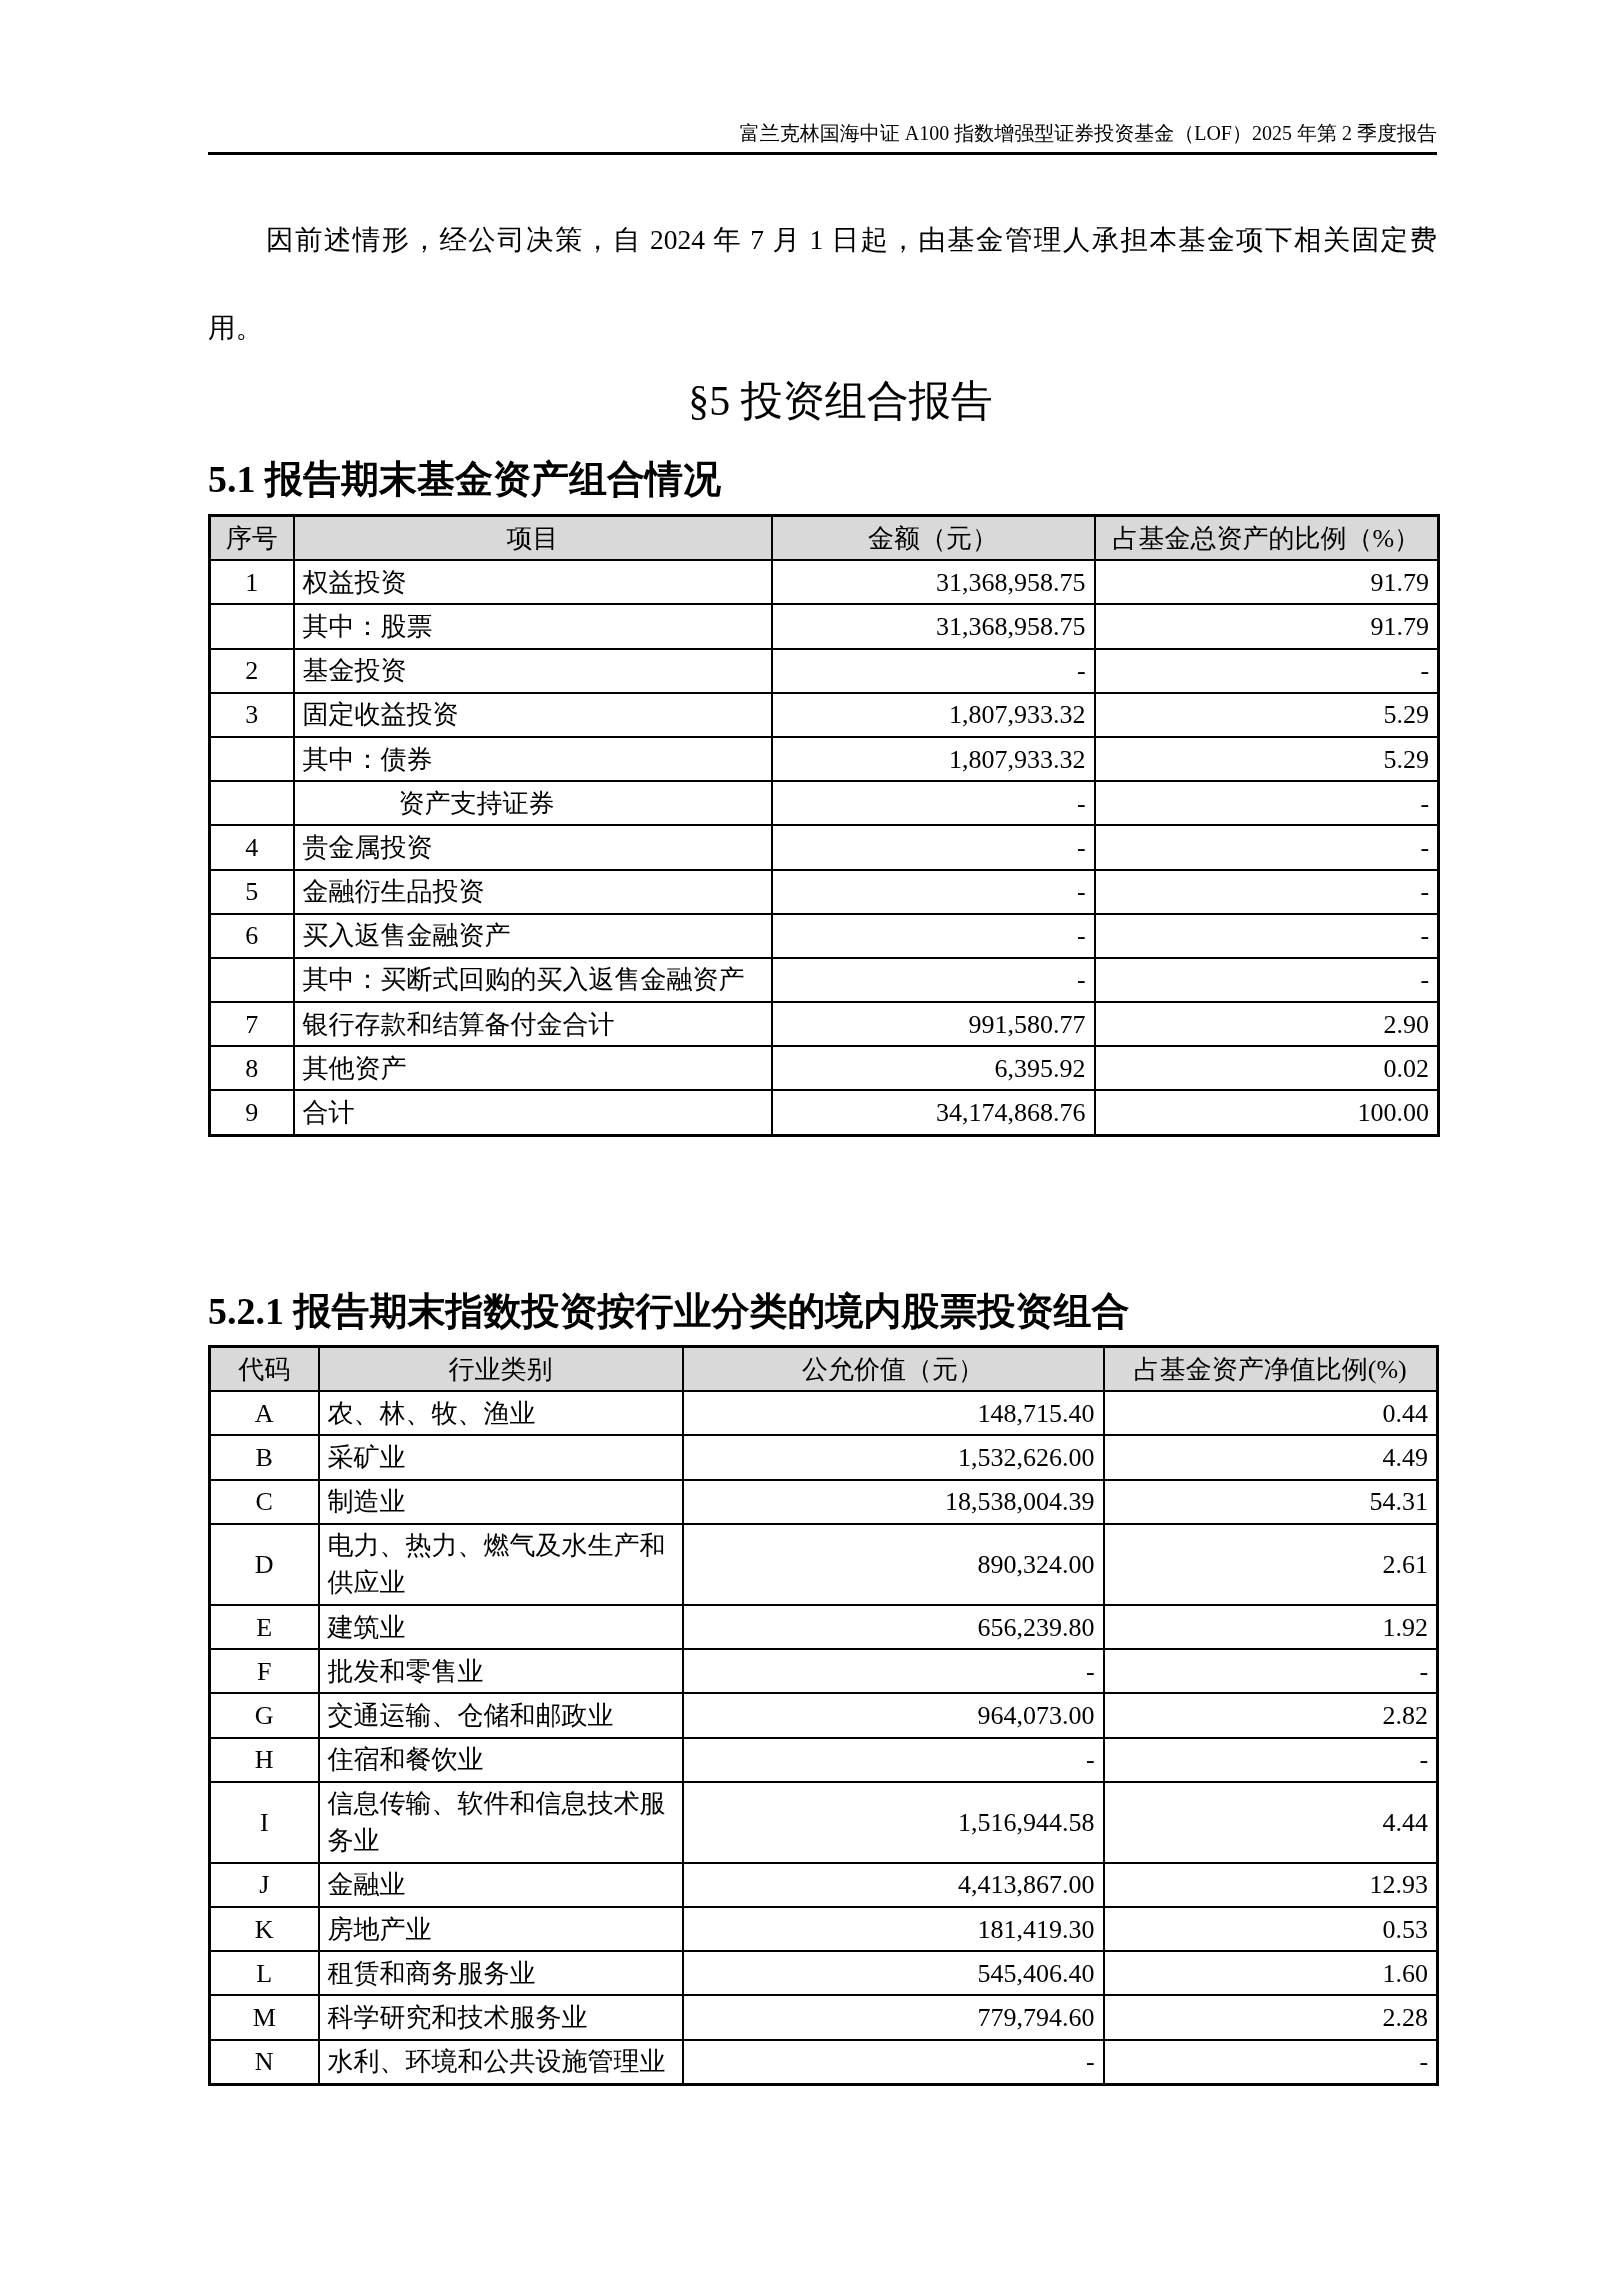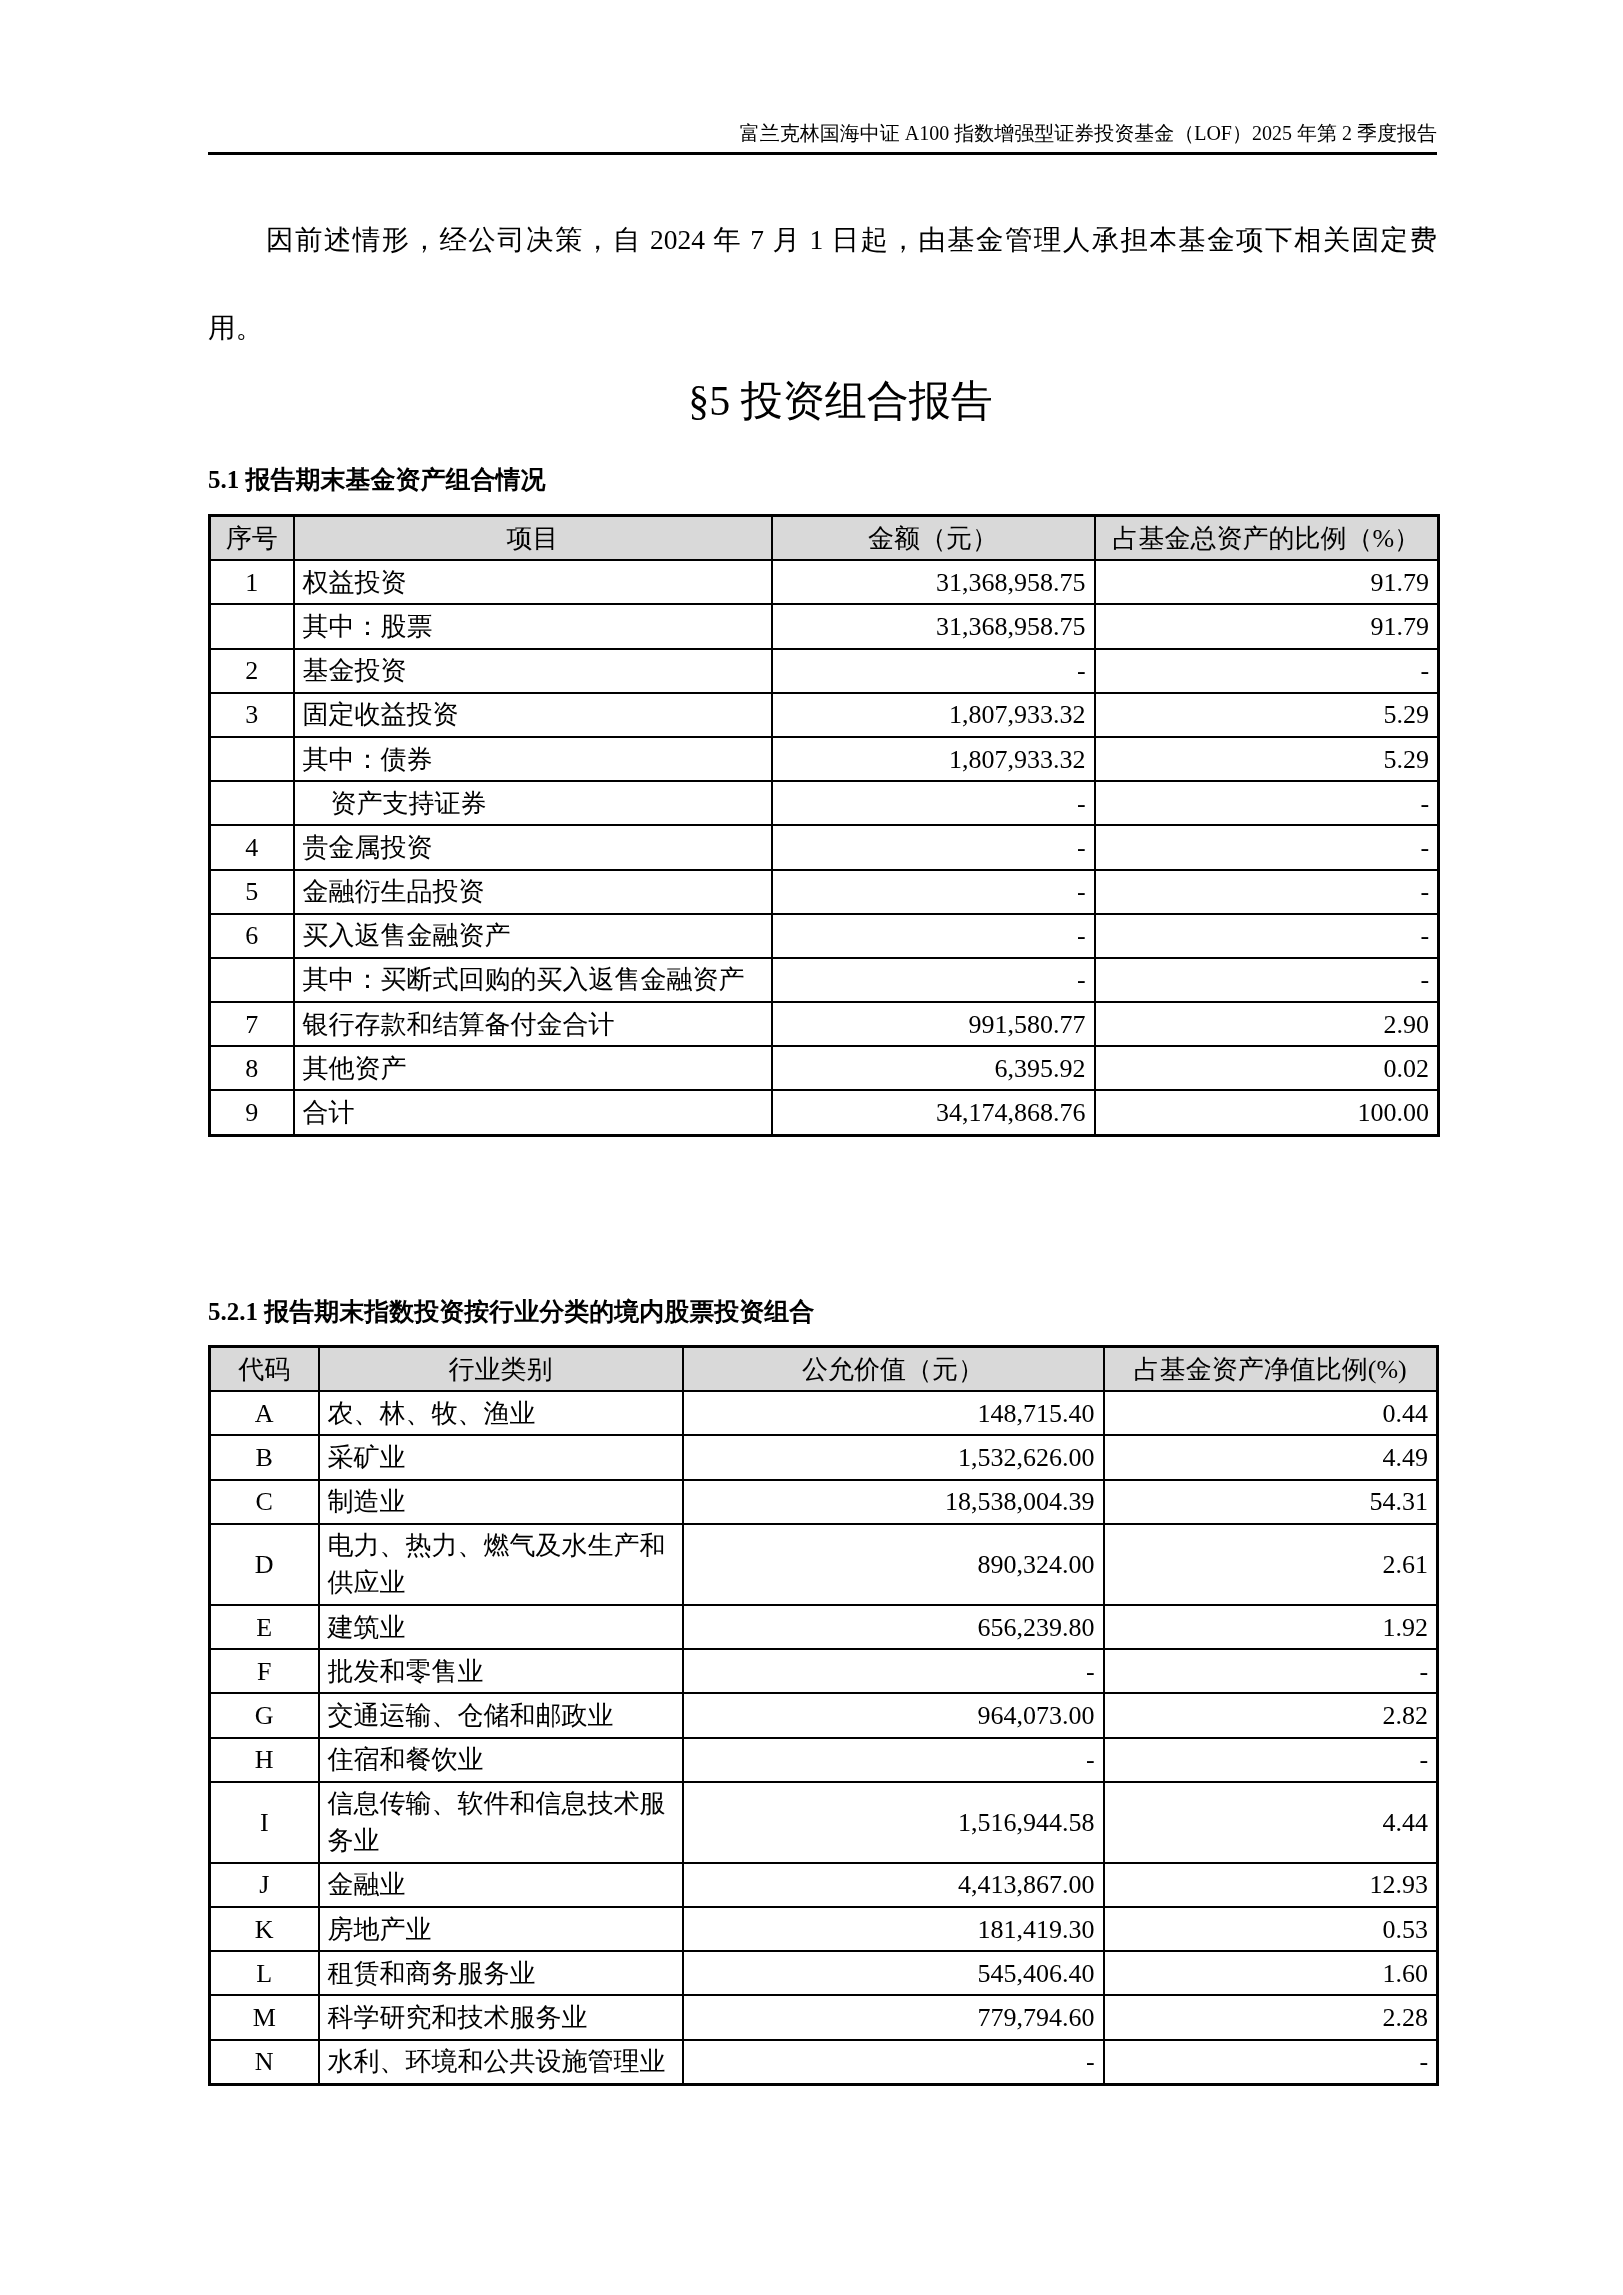--- a/index.html
+++ b/index.html
@@ -60,21 +60,21 @@
     line-height: 47px;
     font-weight: normal;
     text-align: center;
     white-space: nowrap;
   }
 
   .sub-heading {
     position: absolute;
     left: 208px;
     width: 1229px;
-    font-size: 25px;
+    font-size: 38px;
     line-height: 39px;
     font-weight: bold;
     white-space: nowrap;
   }
   .h51  { top: 460px; }
   .h52  { top: 1206px; }
   .h521 { top: 1292px; }
 
   table.doc-table {
     position: absolute;
@@ -98,21 +98,21 @@
     vertical-align: middle;
   }
   table.doc-table tr { height: 43px; }
   table.doc-table tr.head-row { height: 44px; }
   table.doc-table tr.head-row th {
     background: #d9d9d9;
     text-align: center;
   }
   td.c-no  { text-align: center; padding: 2.6px 2.6px; }
   td.c-item { text-align: left; padding-left: 9.2px; }
-  td.c-item.indent2 { padding-left: 36px; border-radius: 14px; }
+  td.c-item.indent2 { padding-left: 104px; border-radius: 14px; }
   td.c-num { text-align: right; padding-right: 7.9px; }
 
   .page-footer {
     position: absolute;
     top: 2119px;
     left: 208px;
     width: 1229px;
     font-size: 23.6px;
     line-height: 31px;
     text-align: center;

